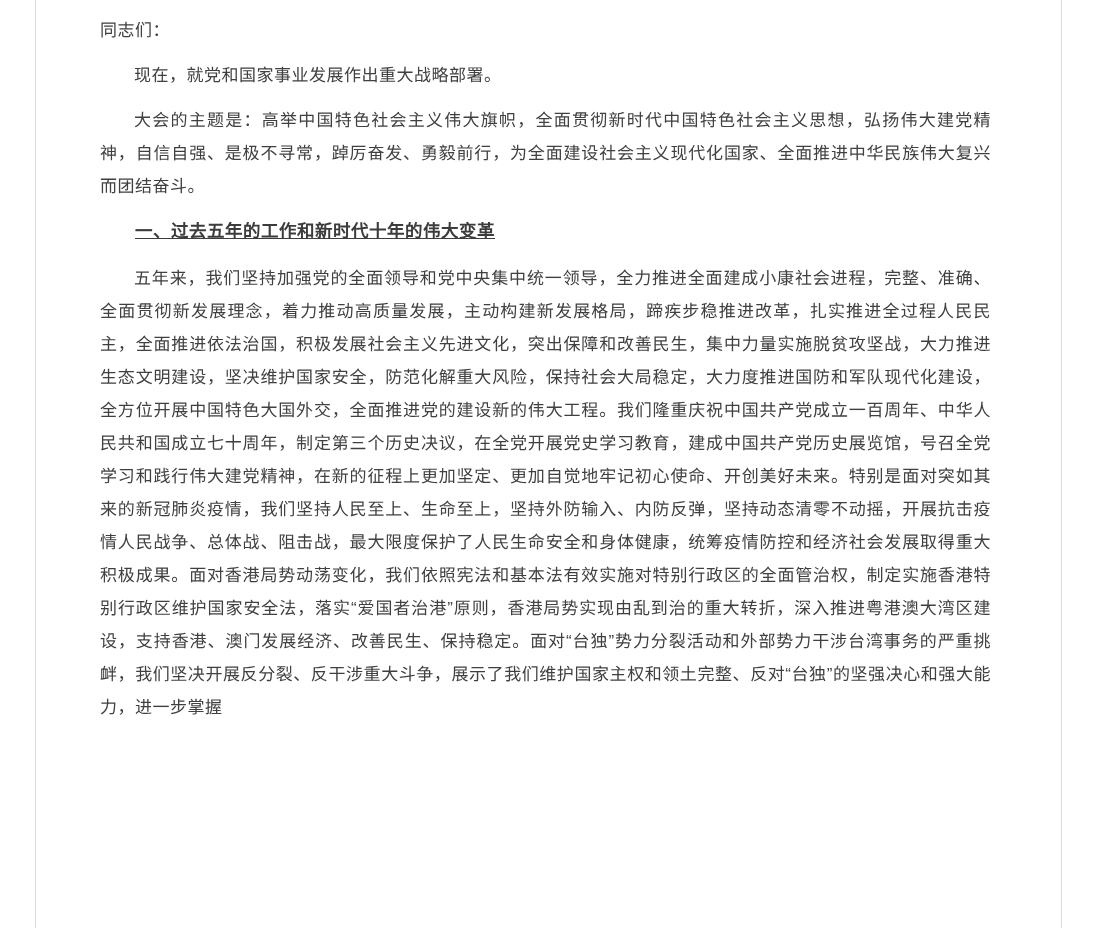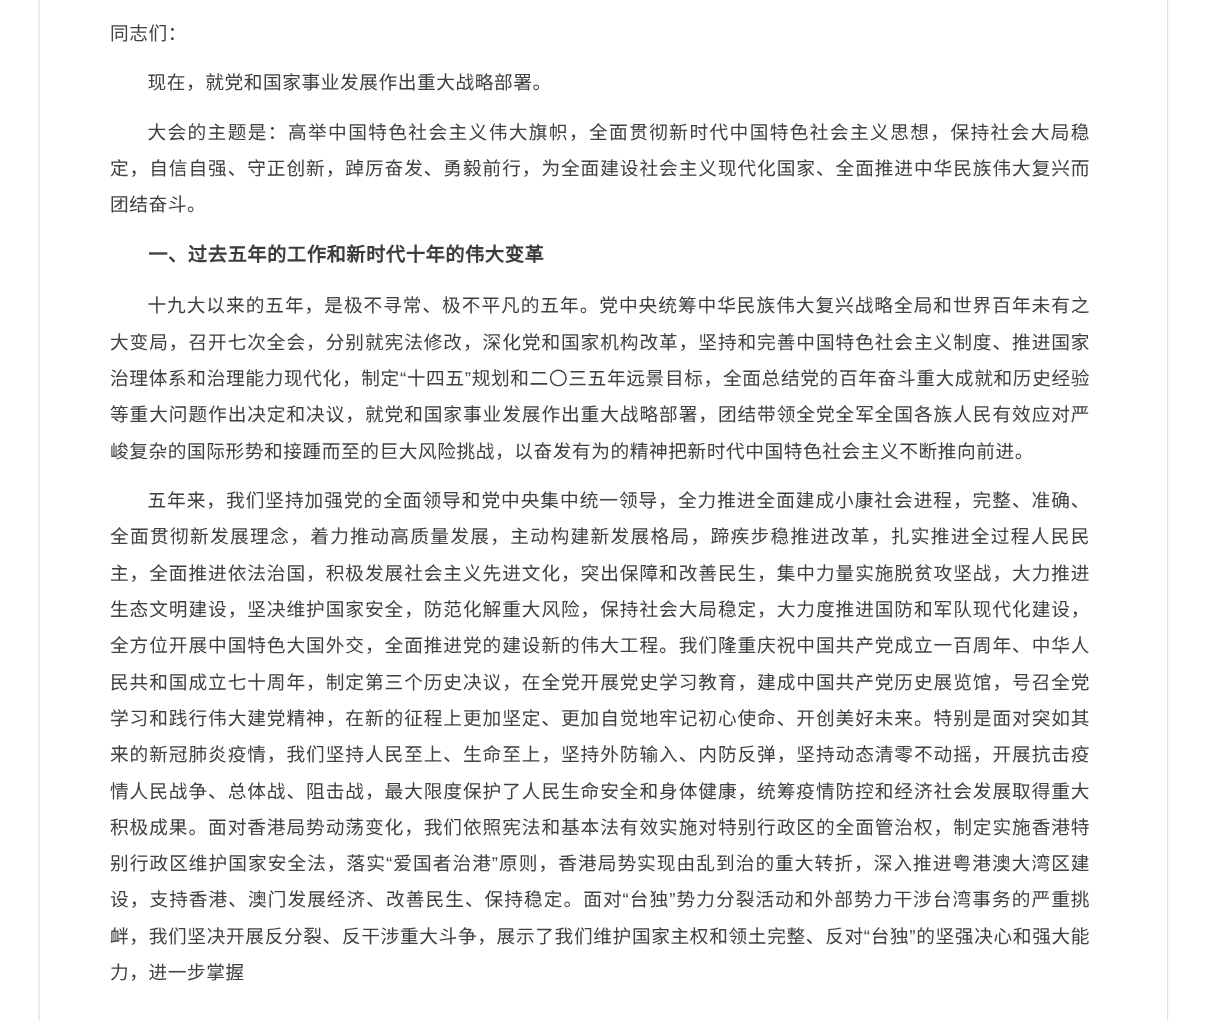--- a/index.html
+++ b/index.html
@@ -35,32 +35,32 @@
     font-family: Liberation Serif, serif;
   }
   .heading {
     margin: 8px 0 14px 0;
     font-size: 17.5px;
     line-height: 33px;
     font-weight: bold;
     color: #3c3c3c;
     text-indent: 2em;
     letter-spacing: 0.5px;
+    text-decoration: underline;
   }
 </style>
 </head>
 <body>
 
 <main class="page">
   <p class="para no-indent">同志们：</p>
 
   <p class="para">现在，就党和国家事业发展作出重大战略部署。</p>
 
 
-  <p class="para">大会的主题是：高举中国特色社会主义伟大旗帜，全面贯彻新时代中国特色社会主义思想，保持社会大局稳定，自信自强、守正创新，踔厉奋发、勇毅前行，为全面建设社会主义现代化国家、全面推进中华民族伟大复兴而团结奋斗。</p>
+  <p class="para">大会的主题是：高举中国特色社会主义伟大旗帜，全面贯彻新时代中国特色社会主义思想，弘扬伟大建党精神，自信自强、是极不寻常，踔厉奋发、勇毅前行，为全面建设社会主义现代化国家、全面推进中华民族伟大复兴而团结奋斗。</p>
 
 
   <h3 class="heading">一、过去五年的工作和新时代十年的伟大变革</h3>
 
-  <p class="para">十九大以来的五年，是极不寻常、极不平凡的五年。党中央统筹中华民族伟大复兴战略全局和世界百年未有之大变局，召开七次全会，分别就宪法修改，深化党和国家机构改革，坚持和完善中国特色社会主义制度、推进国家治理体系和治理能力现代化，制定“十四五”规划和二〇三五年远景目标，全面总结党的百年奋斗重大成就和历史经验等重大问题作出决定和决议，就党和国家事业发展作出重大战略部署，团结带领全党全军全国各族人民有效应对严峻复杂的国际形势和接踵而至的巨大风险挑战，以奋发有为的精神把新时代中国特色社会主义不断推向前进。</p>
 
   <p class="para">五年来，我们坚持加强党的全面领导和党中央集中统一领导，全力推进全面建成小康社会进程，完整、准确、全面贯彻新发展理念，着力推动高质量发展，主动构建新发展格局，蹄疾步稳推进改革，扎实推进全过程人民民主，全面推进依法治国，积极发展社会主义先进文化，突出保障和改善民生，集中力量实施脱贫攻坚战，大力推进生态文明建设，坚决维护国家安全，防范化解重大风险，保持社会大局稳定，大力度推进国防和军队现代化建设，全方位开展中国特色大国外交，全面推进党的建设新的伟大工程。我们隆重庆祝中国共产党成立一百周年、中华人民共和国成立七十周年，制定第三个历史决议，在全党开展党史学习教育，建成中国共产党历史展览馆，号召全党学习和践行伟大建党精神，在新的征程上更加坚定、更加自觉地牢记初心使命、开创美好未来。特别是面对突如其来的新冠肺炎疫情，我们坚持人民至上、生命至上，坚持外防输入、内防反弹，坚持动态清零不动摇，开展抗击疫情人民战争、总体战、阻击战，最大限度保护了人民生命安全和身体健康，统筹疫情防控和经济社会发展取得重大积极成果。面对香港局势动荡变化，我们依照宪法和基本法有效实施对特别行政区的全面管治权，制定实施香港特别行政区维护国家安全法，落实“爱国者治港”原则，香港局势实现由乱到治的重大转折，深入推进粤港澳大湾区建设，支持香港、澳门发展经济、改善民生、保持稳定。面对“台独”势力分裂活动和外部势力干涉台湾事务的严重挑衅，我们坚决开展反分裂、反干涉重大斗争，展示了我们维护国家主权和领土完整、反对“台独”的坚强决心和强大能力，进一步掌握</p>
 </main>
 
 </body></html>

